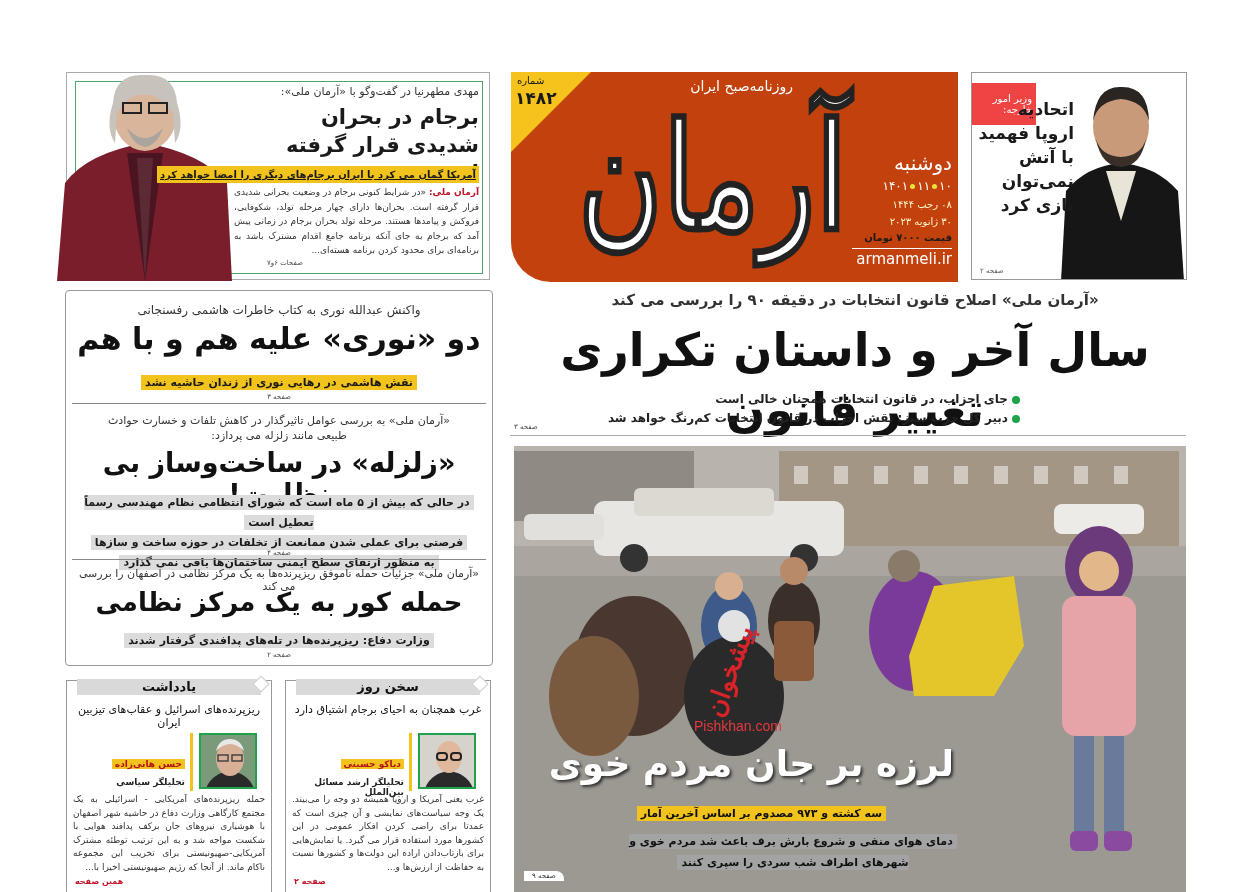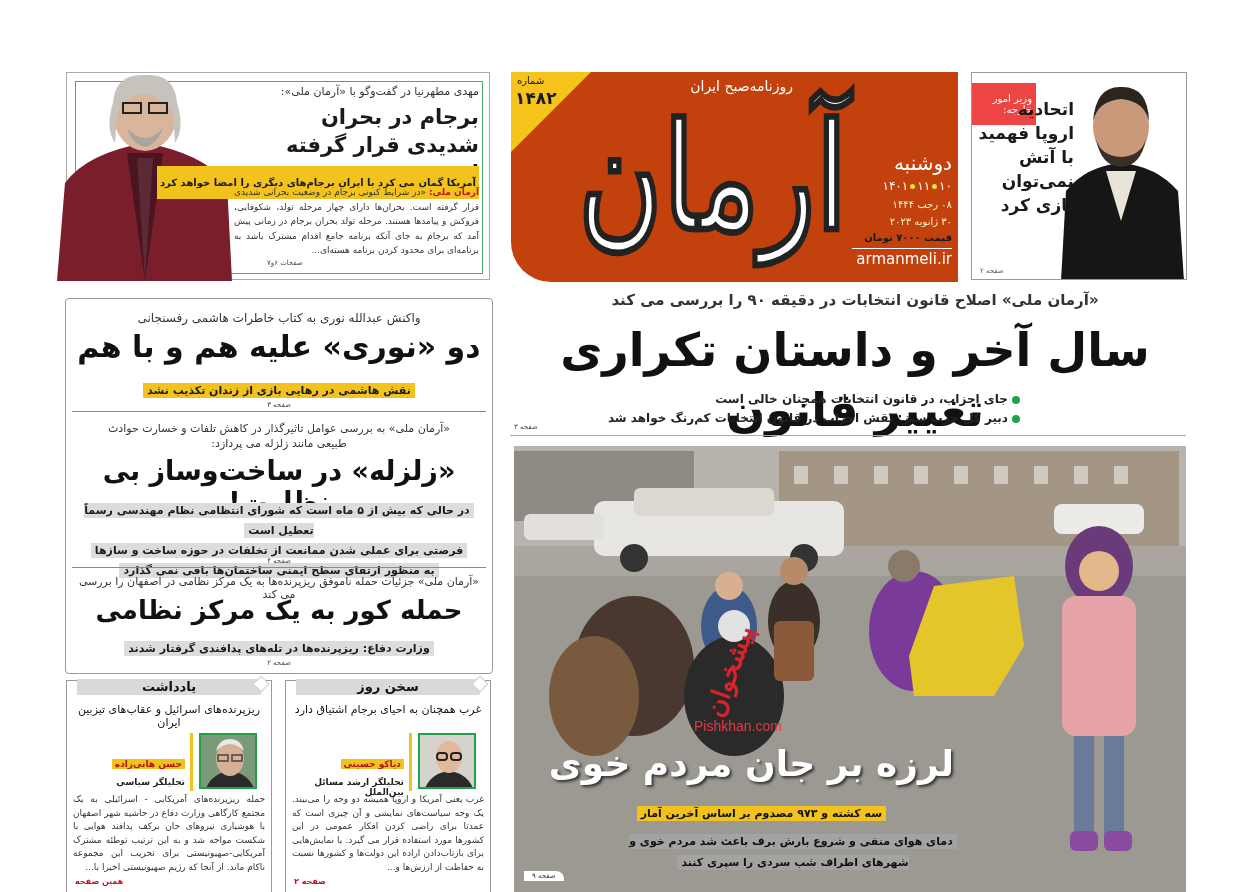--- a/index.html
+++ b/index.html
@@ -28,27 +28,27 @@
   #fm-title { right: 112px; top: 24px; width: 100px; font-size: 17px; font-weight: bold; line-height: 24px; direction: rtl; text-align: right; position: absolute; }
   #fm-photo { right: 0; top: 8px; width: 130px; height: 200px; position: absolute; }
   #fm-page { left: 8px; bottom: 4px; font-size: 7px; color: #555; direction: rtl; position: absolute; }
 
   
   #int-box { left: 66px; top: 72px; width: 424px; height: 208px; border: 1px solid #aaa; }
   #int-inner { left: 8px; top: 8px; width: 408px; height: 193px; border: 1px solid #4aa86a; }
   #int-photo { left: -10px; top: 0px; width: 175px; height: 208px; position: absolute; }
   #int-kicker { right: 10px; top: 12px; font-size: 11px; color: #333; direction: rtl; position: absolute; }
   #int-title { right: 10px; top: 30px; width: 230px; font-size: 21px; font-weight: bold; line-height: 28px; direction: rtl; text-align: right; position: absolute; }
-  #int-highlight { right: 10px; top: 93px; background: #f2c31c; font-size: 10px; font-weight: bold; padding: 11px 3px; direction: rtl; position: absolute; }
+  #int-highlight { right: 10px; top: 93px; background: #f2c31c; font-size: 10px; font-weight: bold; padding: 3px 3px; direction: rtl; position: absolute; text-decoration: underline; }
   #int-body { right: 10px; top: 112px; width: 245px; font-size: 9px; line-height: 14.5px; color: #333; direction: rtl; text-align: justify; position: absolute; }
   #int-body b { color: #c0142a; }
   #int-page { left: 200px; top: 186px; font-size: 7px; color: #444; direction: rtl; position: absolute; }
 
   
-  #mid-box { left: 65px; top: 298px; width: 428px; height: 376px; border: 1px solid #999; border-radius: 4px; }
+  #mid-box { left: 65px; top: 290px; width: 428px; height: 376px; border: 1px solid #999; border-radius: 4px; }
   .mid-kicker { font-size: 12px; color: #333; direction: rtl; text-align: center; position: absolute; left: 10px; right: 10px; }
   .mid-title { font-weight: bold; color: #111; direction: rtl; text-align: center; position: absolute; left: 6px; right: 6px; }
   .mid-page { font-size: 7px; color: #444; text-align: center; position: absolute; left: 0; right: 0; direction: rtl; }
   .mid-rule { position: absolute; left: 6px; right: 6px; height: 1px; background: #888; }
   .hl-yellow { background: #f2c31c; }
   .hl-gray { background: #dcdcdc; }
   .mid-sub { position: absolute; left: 0; right: 0; text-align: center; direction: rtl; }
   .mid-sub span { font-size: 11px; font-weight: bold; padding: 1px 4px; line-height: 17px; }
 
   
@@ -138,21 +138,21 @@
   <div id="int-title">برجام در بحران شدیدی قرار گرفته است</div>
   <div id="int-highlight">آمریکا گمان می کرد با ایران برجام‌های دیگری را امضا خواهد کرد</div>
   <div id="int-body"><b>آرمان ملی:</b> <span>«در شرایط کنونی برجام در وضعیت بحرانی شدیدی قرار گرفته است. بحران‌ها دارای چهار مرحله تولد، شکوفایی، فروکش و پیامدها هستند. مرحله تولد بحران برجام در زمانی پیش آمد که برجام به جای آنکه برنامه جامع اقدام مشترک باشد به برنامه‌ای برای محدود کردن برنامه هسته‌ای...</span></div>
   <div id="int-page">صفحات ۶و۷</div>
 </div>
 
 <div id="mid-box" class="abs">
 
   <div class="mid-kicker" style="top:12px;">واکنش عبدالله نوری به کتاب خاطرات هاشمی رفسنجانی</div>
   <div class="mid-title" style="top:30px; font-size:30px;">دو «نوری» علیه هم و با هم</div>
-  <div class="mid-sub" style="top:80px;"><span class="hl-yellow">نقش هاشمی در رهایی بازی از زندان تکذیب نشد</span></div>
+  <div class="mid-sub" style="top:80px;"><span class="hl-yellow">نقش هاشمی در رهایی نوری از زندان حاشیه نشد</span></div>
   <div class="mid-page" style="top:102px;">صفحه ۳</div>
   <div class="mid-rule" style="top:112px;"></div>
 
   <div class="mid-kicker" style="top:122px; font-size:11px; line-height:15px; padding:0 20px;">«آرمان ملی» به بررسی عوامل تاثیرگذار در کاهش تلفات و خسارت حوادث طبیعی مانند زلزله می پردازد:</div>
   <div class="mid-title" style="top:156px; font-size:27px;">«زلزله» در ساخت‌وساز بی نظارت!</div>
   <div class="mid-sub" style="top:200px;">
     <div><span class="hl-gray">در حالی که بیش از ۵ ماه است که شورای انتظامی نظام مهندسی رسماً تعطیل است</span></div>
     <div><span class="hl-gray">فرصتی برای عملی شدن ممانعت از تخلفات در حوزه ساخت و سازها</span></div>
     <div><span class="hl-gray">به منظور ارتقای سطح ایمنی ساختمان‌ها باقی نمی گذارد</span></div>
   </div>

